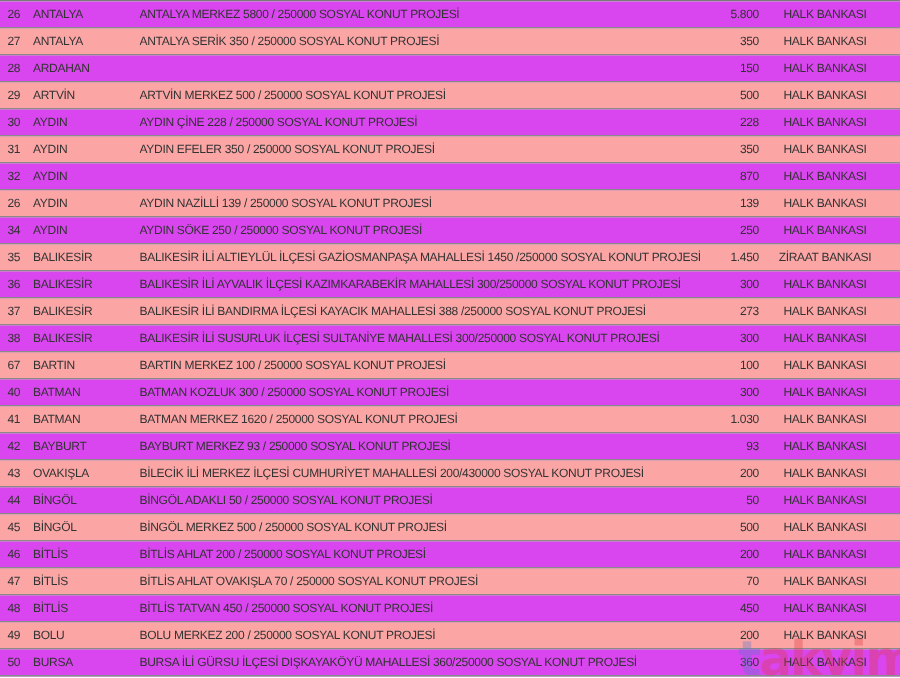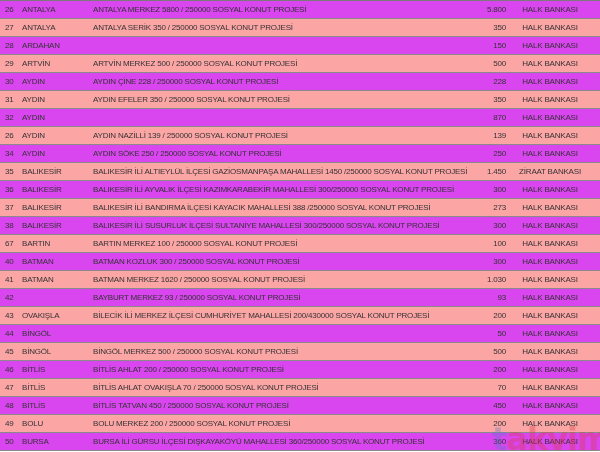--- a/index.html
+++ b/index.html
@@ -163,34 +163,36 @@
     </div>
     <div class="row even">
       <span class="cell c-no">41</span>
       <span class="cell c-prov">BATMAN</span>
       <span class="cell c-proj">BATMAN MERKEZ 1620 / 250000 SOSYAL KONUT PROJESİ</span>
       <span class="cell c-qty">1.030</span>
       <span class="cell c-bank">HALK BANKASI</span>
     </div>
     <div class="row odd">
       <span class="cell c-no">42</span>
+      <span class="cell c-prov">BAYBURT</span>
       <span class="cell c-proj">BAYBURT MERKEZ 93 / 250000 SOSYAL KONUT PROJESİ</span>
       <span class="cell c-qty">93</span>
       <span class="cell c-bank">HALK BANKASI</span>
     </div>
     <div class="row even">
       <span class="cell c-no">43</span>
       <span class="cell c-prov">OVAKIŞLA</span>
       <span class="cell c-proj">BİLECİK İLİ MERKEZ İLÇESİ CUMHURİYET MAHALLESİ 200/430000 SOSYAL KONUT PROJESİ</span>
       <span class="cell c-qty">200</span>
       <span class="cell c-bank">HALK BANKASI</span>
     </div>
     <div class="row odd">
       <span class="cell c-no">44</span>
       <span class="cell c-prov">BİNGÖL</span>
+      <span class="cell c-proj">BİNGÖL ADAKLI 50 / 250000 SOSYAL KONUT PROJESİ</span>
       <span class="cell c-qty">50</span>
       <span class="cell c-bank">HALK BANKASI</span>
     </div>
     <div class="row even">
       <span class="cell c-no">45</span>
       <span class="cell c-prov">BİNGÖL</span>
       <span class="cell c-proj">BİNGÖL MERKEZ 500 / 250000 SOSYAL KONUT PROJESİ</span>
       <span class="cell c-qty">500</span>
       <span class="cell c-bank">HALK BANKASI</span>
     </div>

